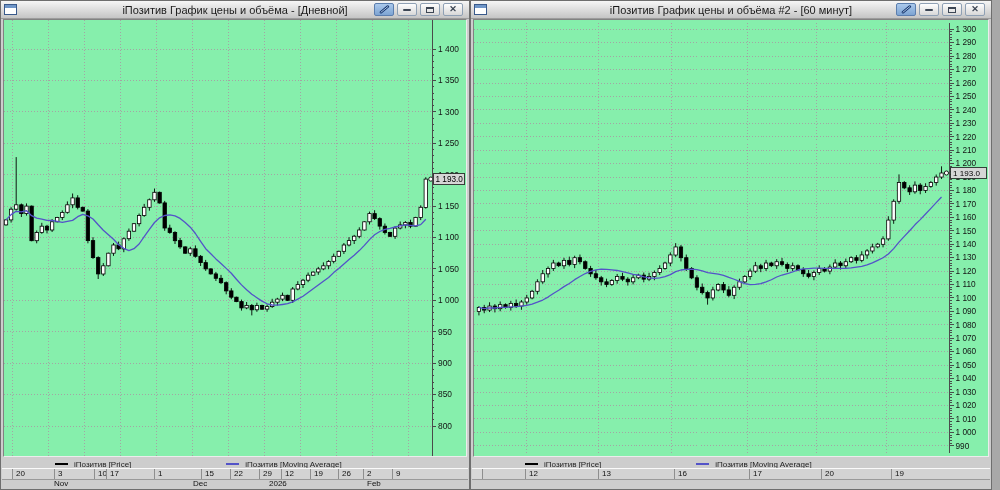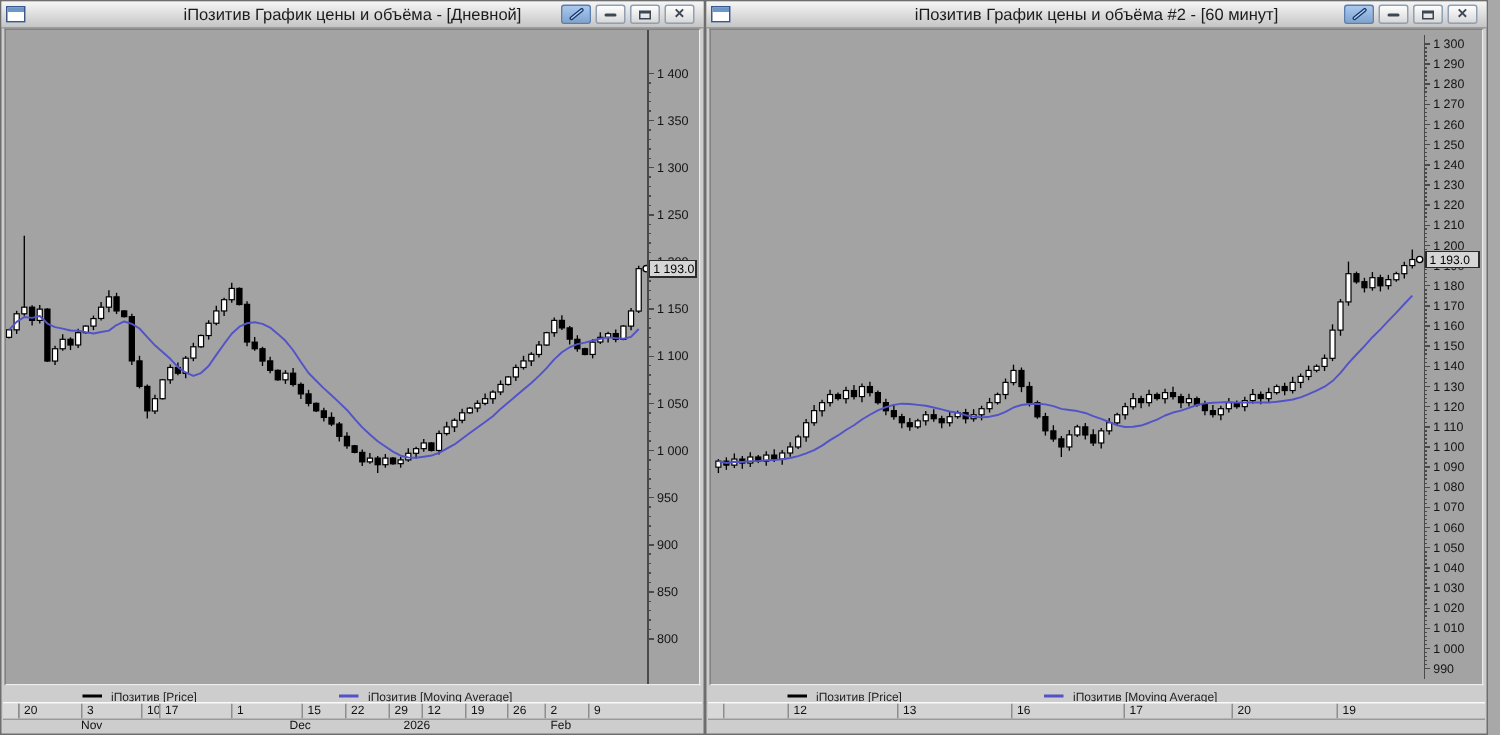--- a/index.html
+++ b/index.html
@@ -10,21 +10,21 @@
   .titlebar{height:17px;background:linear-gradient(#f6f6f6,#c5c5c5);border-bottom:1px solid #9c9c9c;position:relative;display:flex;align-items:center}
   .win-title{position:absolute;left:0;right:0;text-align:center;font-size:11px;color:#1b1b1b;white-space:nowrap}
   .win-icon{width:13px;height:11px;margin-left:3px;border:1px solid #39598b;background:#fff;position:relative;z-index:1;box-sizing:border-box}
   .win-icon::before{content:"";display:block;height:3px;background:#6f96c8}
   .win-btns{margin-left:auto;display:flex;gap:3px;margin-right:6px;z-index:1}
   .wbtn{width:20px;height:13px;border:1px solid #8fa0b4;border-radius:2px;background:linear-gradient(#fefefe,#d8d8d8);display:flex;align-items:center;justify-content:center;padding:0;box-sizing:border-box;cursor:default}
   .wbtn.pin{background:linear-gradient(#abc9ec,#7da4d2);border-color:#5b7eae}
   .g-min{width:8px;height:2px;background:#3c4654;border-radius:1px}
   .g-rest{width:8px;height:6px;border:1px solid #3c4654;border-top:2px solid #3c4654;box-sizing:border-box;background:transparent}
   .g-close{font-size:9px;line-height:9px;color:#3c4654;font-weight:bold}
-  .chart-frame{position:absolute;left:2px;right:2px;top:18px;bottom:32px;border:1px solid;border-color:#828282 #ececec #ececec #828282;background:#a3a3a3}
+  .chart-frame{position:absolute;left:2px;right:2px;top:18px;bottom:32px;border:1px solid;border-color:#828282 #ececec #ececec #828282;background:#86efac}
   svg.plot{position:absolute;left:0;top:0;width:100%;height:100%;display:block}
   .legend-row{position:absolute;left:4px;right:4px;bottom:19px;height:12px;display:flex;align-items:center;font-size:8px;color:#1d1d1d;white-space:nowrap}
   .lg-item{display:flex;align-items:center;margin-right:95px}
   .lg-item:first-child{margin-left:50px}
   .lg-swatch{width:13px;height:2px;margin-right:6px}
   .tick-row{position:absolute;left:1px;right:1px;bottom:9px;height:10px;background:#d3d3d3;border-top:1px solid #fafafa;border-bottom:1px solid #9a9a9a;font-size:8px;color:#111;overflow:hidden}
   .tick-lead{position:absolute;left:0;top:0;bottom:0;width:10px;border-right:1px solid #8e8e8e;background:#d8d8d8}
   .tick-cell{position:absolute;top:0;bottom:0;border-left:1px solid #8e8e8e;padding-left:3px;line-height:10px}
   .month-row{position:absolute;left:1px;right:1px;bottom:1px;height:8px;font-size:8px;color:#111;background:#cdcdcd}
   .month-label{position:absolute;top:-1px;line-height:9px}

